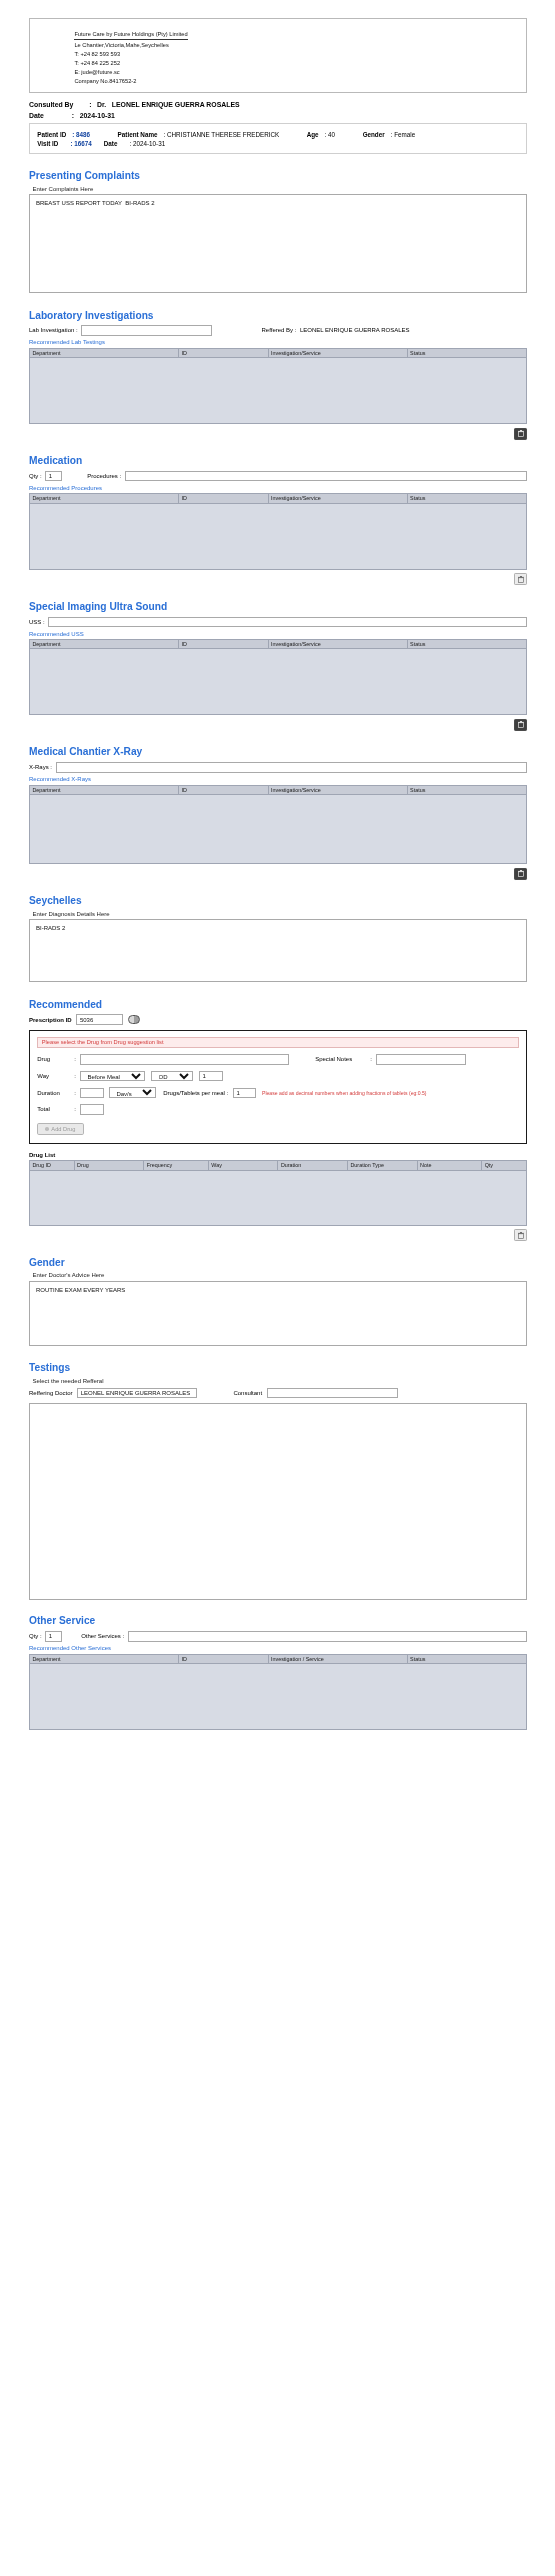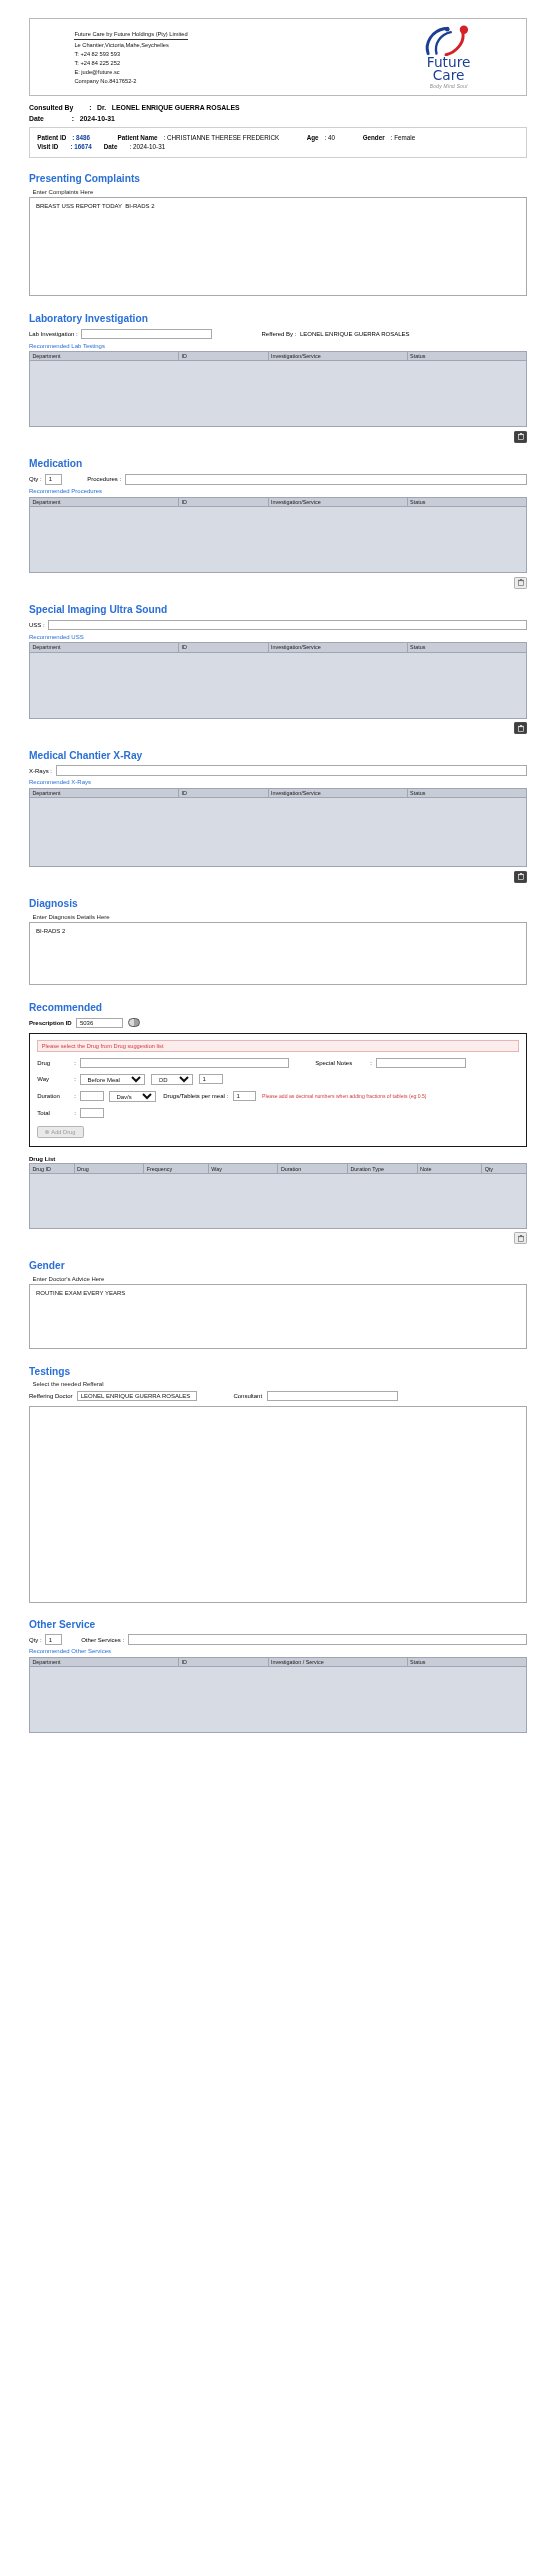--- a/index.html
+++ b/index.html
@@ -278,36 +278,20 @@
   
   <div class="header-box">
     <div class="clinic-info">
       <div class="firstline">Future Care by Future Holdings (Pty) Limited</div>
       <div>Le Chantier,Victoria,Mahe,Seychelles</div>
       <div>T: +24  82 593 593</div>
       <div>T: +24  84 225 252</div>
       <div>E: jude@future.sc</div>
       <div>Company No.8417652-2</div>
     </div>
-    <div class="logo-wrap">
-      <div class="logo-mark">
-        <svg width="66" height="31" viewBox="0 0 110 52">
-          <path d="M20 48 C14 30, 26 10, 48 6" stroke="#1c3f94" stroke-width="5" fill="none" stroke-linecap="round"></path>
-          <path d="M34 48 C30 32, 40 16, 58 12" stroke="#1c3f94" stroke-width="4" fill="none" stroke-linecap="round"></path>
-          <path d="M50 50 C66 46, 82 30, 78 12" stroke="#d42027" stroke-width="5" fill="none" stroke-linecap="round"></path>
-          <circle cx="80" cy="8" r="7" fill="#d42027"></circle>
-          <circle cx="52" cy="7" r="4" fill="#1c3f94"></circle>
-        </svg>
-      </div>
-      <div class="logo-text">
-        <span>Future</span><br>
-        <span class="l2">Care</span>
-      </div>
-      <div class="logo-tag">Body Mind Soul</div>
-    </div>
   </div>
 
   
   <div class="consult-line">
     <span>Consulted By</span>
     <span class="sp-20"></span>
     <span>:</span>
     <span class="val">Dr.</span>
     <span class="val">LEONEL ENRIQUE GUERRA ROSALES</span>
   </div>
@@ -346,21 +330,21 @@
       <span>: 2024-10-31</span>
     </div>
   </div>
 
   
   <h2 class="section-title">Presenting Complaints</h2>
   <div class="sub-label">Enter Complaints Here</div>
   <textarea class="ta-complaints" placeholder="" style="">BREAST USS REPORT TODAY  BI-RADS 2</textarea>
 
   
-  <h2 class="section-title">Laboratory  Investigation</h2>
+  <h2 class="section-title">Laboratory  Investigations</h2>
   <div class="row">
     <span class="lbl-sm">Lab Investigation :</span>
     <input type="text" style="width: 131px;" value="">
     <span style="width:42px"></span>
     <span class="lbl-sm">Reffered By :</span>
     <span class="lbl-sm">LEONEL ENRIQUE GUERRA ROSALES</span>
   </div>
   <div class="blue-link">Recommended Lab Testings</div>
   <table class="grid">
     <tbody>
@@ -472,21 +456,21 @@
     <div class="trash-btn">
       <svg width="6" height="7.2" viewBox="0 0 10 12">
           <rect x="1" y="3" width="8" height="8" fill="none" stroke="#fff" stroke-width="1"></rect>
           <rect x="0" y="1.5" width="10" height="1.2" fill="#fff"></rect>
           <rect x="3.5" y="0" width="3" height="1.5" fill="#fff"></rect>
         </svg>
     </div>
   </div>
 
   
-  <h2 class="section-title">Diagnosis</h2>
+  <h2 class="section-title">Seychelles</h2>
   <div class="sub-label">Enter Diagnosis Details Here</div>
   <textarea class="ta-diag" style="">BI-RADS 2</textarea>
 
   
   <h2 class="section-title">Recommended</h2>
   <div class="rx-id-row">
     <span class="lbl">Prescription ID</span>
     <input type="text" class="rx-id-input" value="5036" style="">
     <span class="pill-icon"></span>
   </div>

